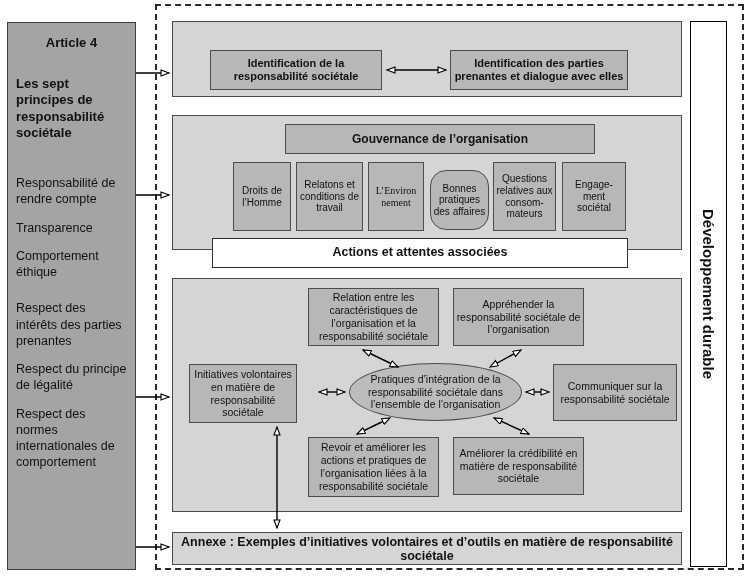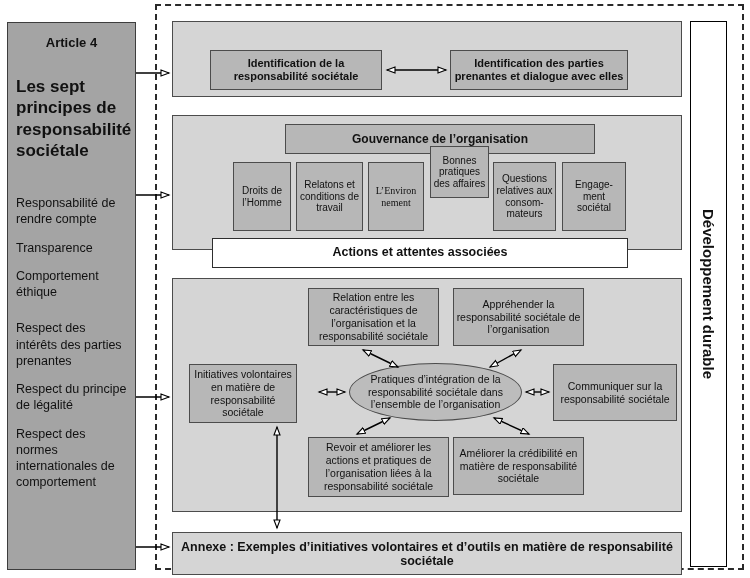--- a/index.html
+++ b/index.html
@@ -11,21 +11,21 @@
     position:absolute;left:155px;top:4px;width:589px;height:566px;
     border:2px dashed #2a2a2a;z-index:0;box-sizing:border-box;
   }
   
   .sidebar{
     position:absolute;left:7px;top:22px;width:129px;height:548px;
     background:#a4a4a4;border:1px solid #3d3d3d;box-sizing:border-box;
     padding:12px 8px 0 8px;z-index:1;
   }
   .sb-title{font-weight:bold;font-size:13px;text-align:center;margin-bottom:26px;}
-  .sb-subtitle{font-weight:bold;font-size:17px;line-height:1.25;margin-bottom:34px;}
+  .sb-subtitle{font-weight:bold;font-size:13px;line-height:1.25;margin-bottom:34px;}
   .sb-item{font-size:12.5px;line-height:1.3;margin-bottom:12px;}
   .sb-item.gap{margin-top:20px;}
   
   .rightbar{
     position:absolute;left:690px;top:21px;width:37px;height:546px;
     background:#ffffff;border:1.5px solid #000;box-sizing:border-box;
     display:flex;align-items:center;justify-content:center;z-index:1;
   }
   .rightbar span{
     writing-mode:vertical-rl;font-weight:bold;font-size:15px;white-space:nowrap;
@@ -85,37 +85,37 @@
   <div class="gbox bold f11" style="left:210px;top:50px;width:172px;height:40px;">Identification de la responsabilité sociétale</div>
   <div class="gbox bold f11" style="left:450px;top:50px;width:178px;height:40px;">Identification des parties prenantes et dialogue avec elles</div>
 
   <div class="section" style="top:115px;height:135px;"></div>
   <div class="sec-head" style="left:180px;top:122px;width:102px;">Questions centrales de responsabilité sociétale</div>
   <div class="art-label" style="left:602px;top:118px;">Article 6</div>
   <div class="gbox bold f12" style="left:285px;top:124px;width:310px;height:30px;">Gouvernance de l’organisation</div>
   <div class="gbox f10" style="left:233px;top:162px;width:58px;height:69px;">Droits de l’Homme</div>
   <div class="gbox f10" style="left:296px;top:162px;width:67px;height:69px;">Relatons et conditions de travail</div>
   <div class="gbox f10" style="left:368px;top:162px;width:56px;height:69px;font-family:Liberation Serif, serif;">L’Environ nement</div>
-  <div class="gbox f10" style="left:430px;top:146px;width:59px;height:52px;">Bonnes pratiques des affaires</div>
+  <div class="gbox f10" style="left:430px;top:170px;width:59px;height:60px;border-radius:16px;">Bonnes pratiques des affaires</div>
   <div class="gbox f10" style="left:493px;top:162px;width:63px;height:69px;">Questions relatives aux consom- mateurs</div>
   <div class="gbox f10" style="left:562px;top:162px;width:64px;height:69px;">Engage- ment sociétal</div>
   <div class="whitebox f125" style="left:212px;top:238px;width:416px;height:30px;">Actions et attentes associées</div>
 
   <div class="section" style="top:278px;height:234px;"></div>
   <div class="sec-head" style="left:180px;top:284px;width:140px;font-size:11px;">Intégration de la responsabilité sociétale dans l’ensemble de l’organisation</div>
   <div class="art-label" style="left:602px;top:282px;">Article 7</div>
   <div class="gbox f105" style="left:453px;top:288px;width:131px;height:58px;">Appréhender la responsabilité sociétale de l’organisation</div>
   <div class="gbox f105" style="left:308px;top:288px;width:131px;height:58px;">Relation entre les caractéristiques de l’organisation et la responsabilité sociétale</div>
   <div class="gbox f105" style="left:189px;top:364px;width:108px;height:59px;">Initiatives volontaires en matière de responsabilité sociétale</div>
   <div class="ellipse">Pratiques d’intégration de la responsabilité sociétale dans l’ensemble de l’organisation</div>
   <div class="gbox f105" style="left:553px;top:364px;width:124px;height:57px;">Communiquer sur la responsabilité sociétale</div>
-  <div class="gbox f105" style="left:308px;top:437px;width:141px;height:60px;">Revoir et améliorer les actions et pratiques de l’organisation liées à la responsabilité sociétale</div>
+  <div class="gbox f105" style="left:308px;top:437px;width:131px;height:60px;">Revoir et améliorer les actions et pratiques de l’organisation liées à la responsabilité sociétale</div>
   <div class="gbox f105" style="left:453px;top:437px;width:131px;height:58px;">Améliorer la crédibilité en matière de responsabilité sociétale</div>
 
-  <div class="section" style="top:532px;height:43px;display:flex;align-items:center;justify-content:center;text-align:center;font-weight:bold;font-size:12.5px;padding:2px 0;z-index:1;">Annexe : Exemples d’initiatives volontaires et d’outils en matière de responsabilité sociétale</div>
+  <div class="section" style="top:532px;height:33px;display:flex;align-items:center;justify-content:center;text-align:center;font-weight:bold;font-size:12.5px;padding:2px 0;z-index:1;">Annexe : Exemples d’initiatives volontaires et d’outils en matière de responsabilité sociétale</div>
 
   <div class="rightbar">
     <span>Développement durable</span>
   </div>
 
   <svg class="arrows" width="750" height="578" viewBox="0 0 750 578">
     <defs>
       <marker id="ah" markerWidth="11" markerHeight="9" refX="8.6" refY="3.6" orient="auto-start-reverse" markerUnits="userSpaceOnUse">
         <path d="M0.6,0.6 L8.6,3.6 L0.6,6.6 Z" fill="#ffffff" stroke="#000000" stroke-width="1.1"></path>
       </marker>

